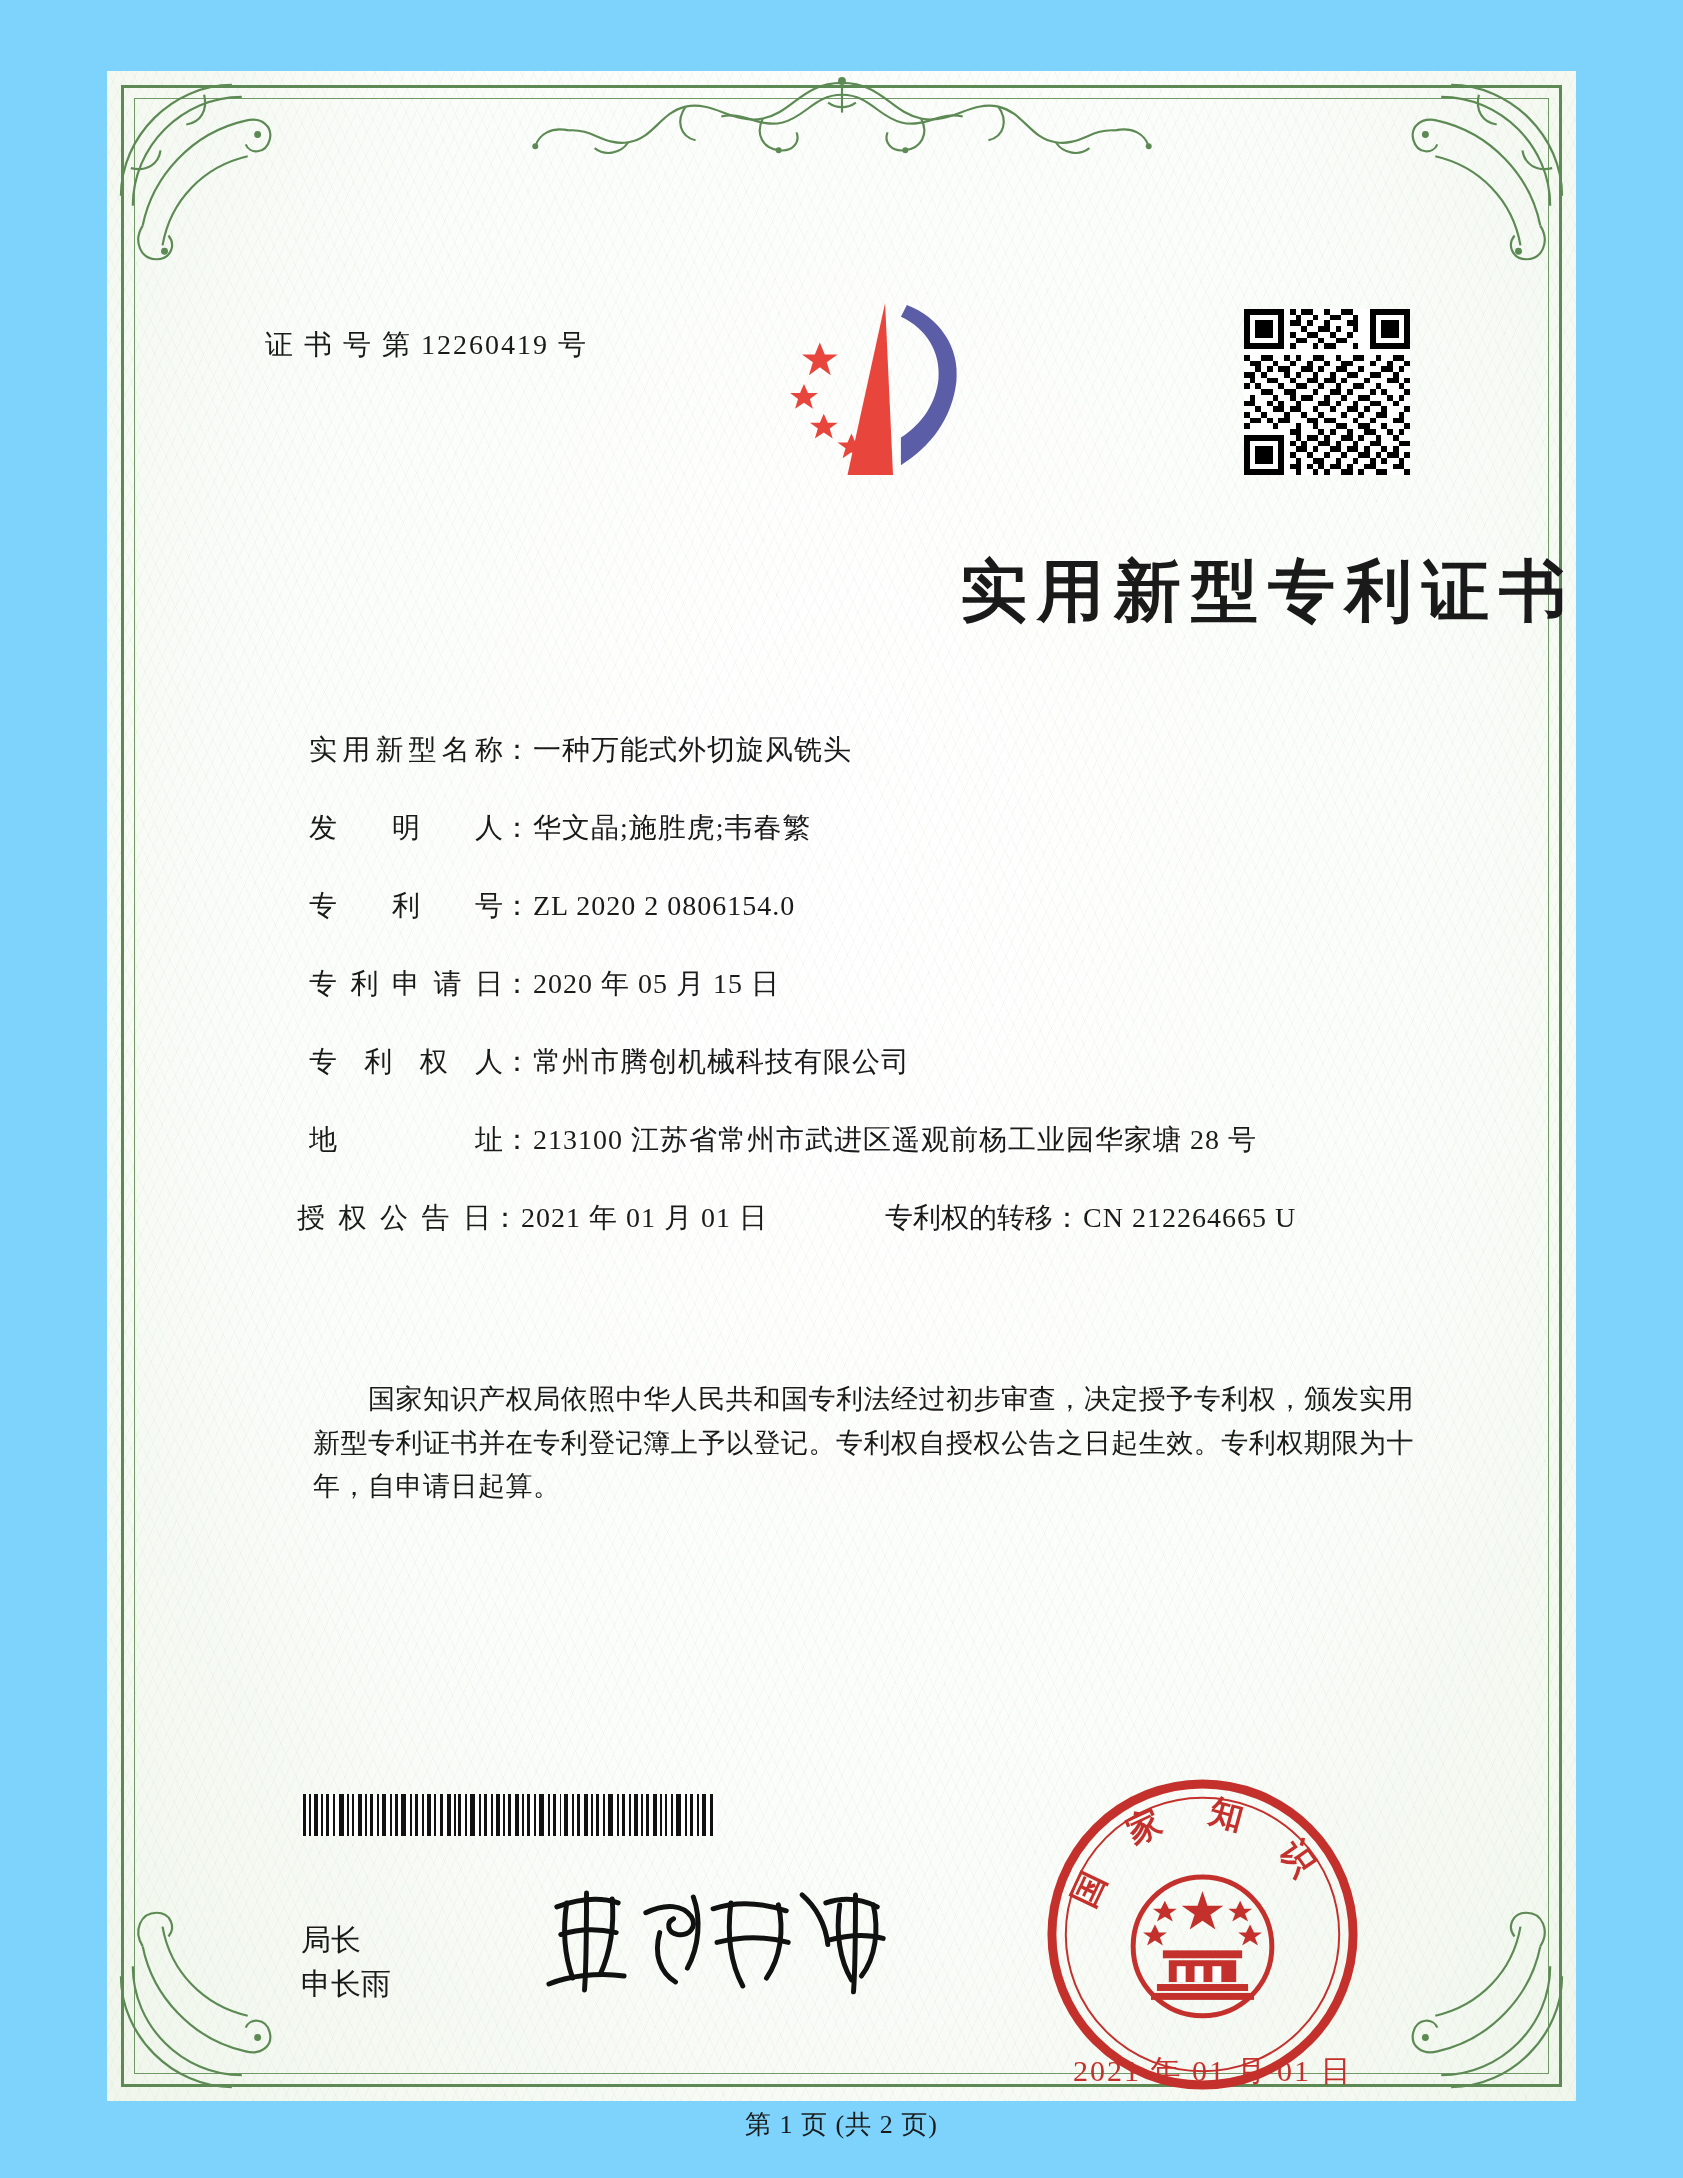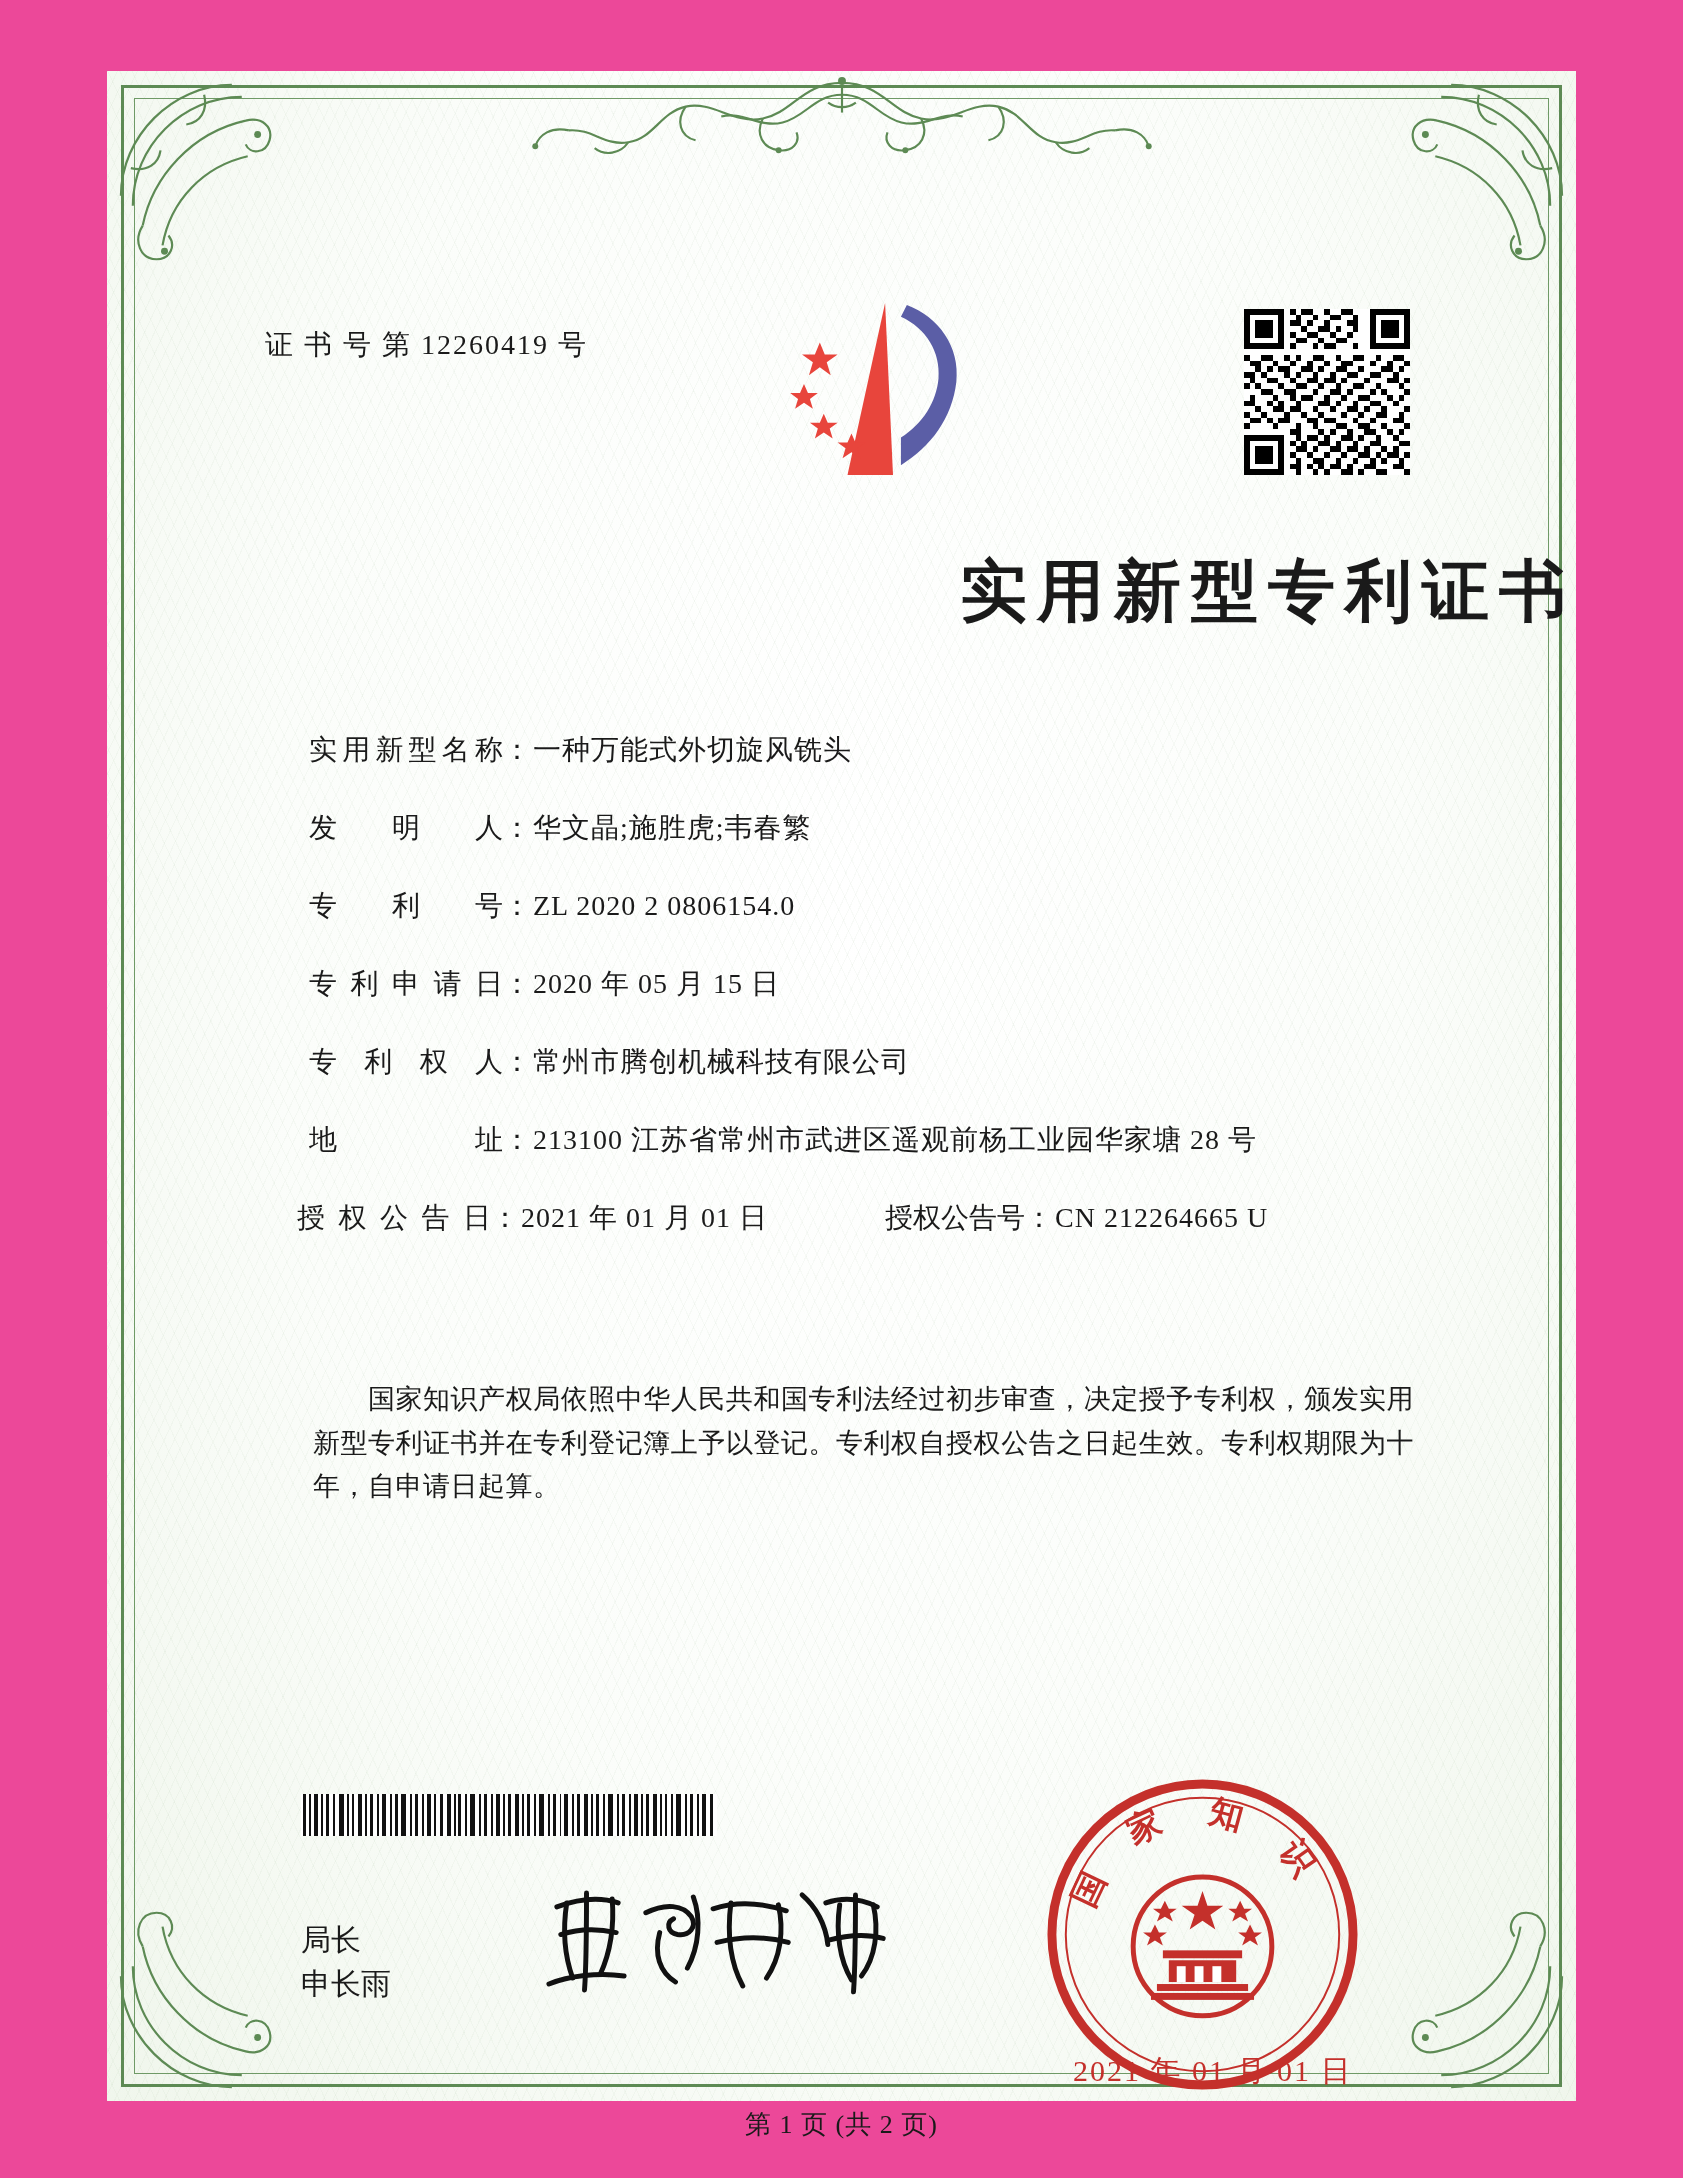--- a/index.html
+++ b/index.html
@@ -15,21 +15,21 @@
     color: #1a1a1a;
     position: relative;
     overflow: hidden;
   }
 
   
   .page {
     position: absolute;
     left: 0; top: 0;
     width: 1683px; height: 2178px;
-    background: #ec4899;
+    background: #7dd3fc;
   }
   .cert {
     position: absolute;
     left: 107px;
     top: 71px;
     width: 1469px;
     height: 2030px;
     background:
       radial-gradient(ellipse at 50% 40%, #ffffff 0%, #fbfdfa 55%, #f0f6ec 100%);
     box-sizing: border-box;
@@ -571,21 +571,21 @@
         <span class="f-label">地址</span>
         <span class="f-colon">：</span>
         <span class="f-value">213100 江苏省常州市武进区遥观前杨工业园华家塘 28 号</span>
       </div>
 
       <div class="pub-row">
         <span class="f-label">授权公告日</span>
         <span class="f-colon">：</span>
         <span class="f-value">2021 年 01 月 01 日</span>
         <span class="pub-gap"></span>
-        <span>授权公告号</span>
+        <span>专利权的转移</span>
         <span class="f-colon">：</span>
         <span class="f-value">CN 212264665 U</span>
       </div>
     </div>
 
     <div class="paras">
       <p>国家知识产权局依照中华人民共和国专利法经过初步审查，决定授予专利权，颁发实用新型专利证书并在专利登记簿上予以登记。专利权自授权公告之日起生效。专利权期限为十年，自申请日起算。</p>
     </div>
 
     <svg class="barcode" viewBox="0 0 420 42" shape-rendering="crispEdges">

